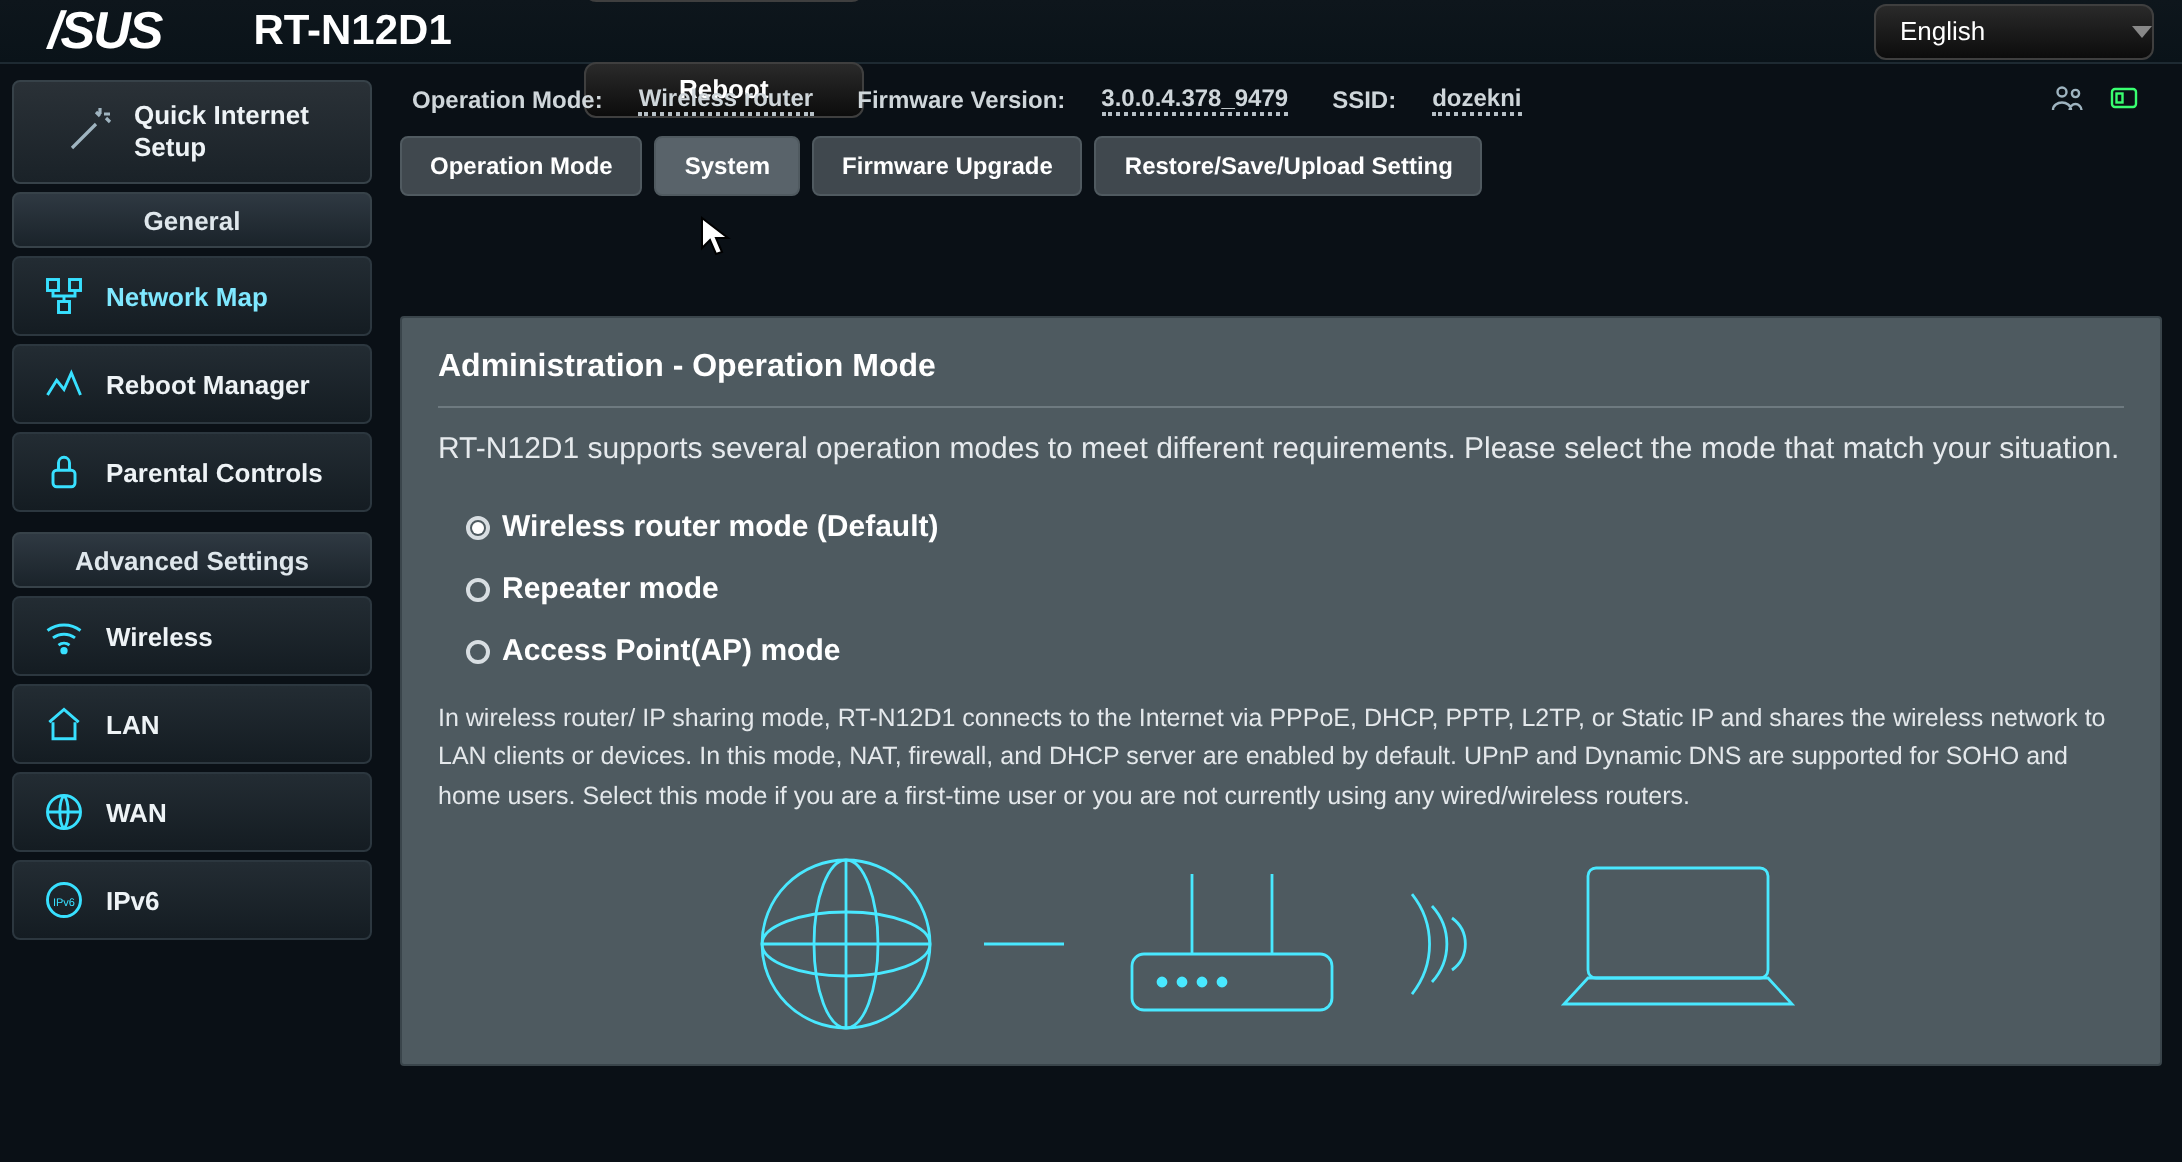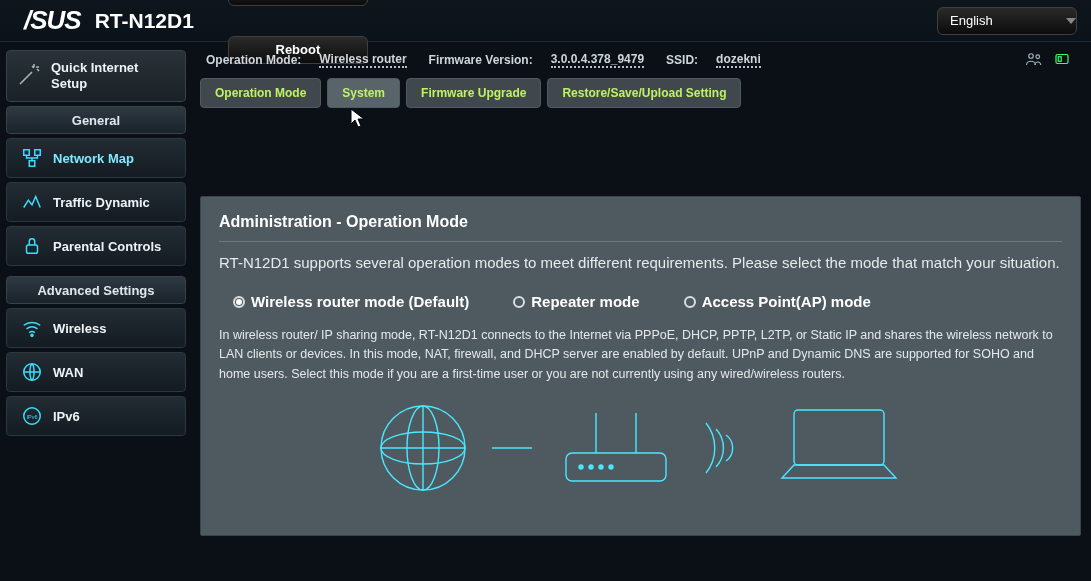--- a/index.html
+++ b/index.html
@@ -8,23 +8,24 @@
     background:#0a1016;
     color:#e8e8e8;
     font-size:13px;
     width:1091px; height:581px; overflow:hidden;
     position:relative;
   }
 
   
   .topbar {
     display:flex; align-items:center;
-    height:42px; padding:0 14px 0 24px;
+    height:32px; padding:0 14px 0 24px;
     background:linear-gradient(#0e161c,#0a1319);
     border-bottom:1px solid #1e2a32;
+    gap:32px;
   }
   .logo { font-family:Arial; font-weight:900; font-style:italic;
     letter-spacing:-1px; font-size:26px; color:#ffffff; margin-right:14px;}
   .model { font-size:21px; font-weight:bold; color:#ffffff; }
   .top-buttons { margin-left:34px; display:flex; gap:30px;flex-direction:column; }
   .top-btn {
     width:140px; height:28px; border-radius:6px;
     background:linear-gradient(#2a2a2a,#0c0c0c);
     border:1px solid #3f3f3f;
     display:flex; align-items:center; justify-content:center;
@@ -63,21 +64,21 @@
   }
   .side-item .icon { width:22px; display:flex;justify-content:center;}
   .side-item .lbl { font-weight:bold; color:#eef3f6; font-size:13px;}
   .side-item.active .lbl { color:#7fe8ff; }
 
   .quick-setup {
     height:52px; border-radius:4px;
     background:linear-gradient(#2a3137,#1a2228);
     border:1px solid #374249;
     display:flex; align-items:center; gap:10px;
-    padding:0 10px; cursor:pointer;
+    padding:0 26px; cursor:pointer;
   }
   .quick-setup .lbl { font-weight:bold; color:#eef3f6; font-size:13px;
     line-height:1.2; }
 
   
   .ic svg { stroke:#38e0ff; fill:none; stroke-width:1.6; }
   .ic.muted svg { stroke:#9fb4c0; }
 
   
   .right { flex:1; padding:8px 10px 0 8px; display:flex;
@@ -86,40 +87,40 @@
     height:20px; display:flex; align-items:center; gap:18px;
     font-size:12px; color:#cfd6da; padding-left:6px;
   }
   .statusline .k { font-weight:bold; }
   .statusline .v { font-weight:bold; border-bottom:2px dotted #b7c0c6; cursor:pointer;}
   .sl-icons { margin-left:auto; display:flex; gap:10px; padding-right:10px;}
 
   .tabs { display:flex; gap:6px; margin-top:8px; }
   .tab {
     height:30px; padding:0 14px; border-radius:4px;
-    background:#40484e; color:#bef264; font-weight:bold; font-size:12px;
+    background:#40484e; color:#ffffff; font-weight:bold; font-size:12px;
     display:flex; align-items:center; cursor:pointer;
     border:1px solid #505a60;
   }
   .tab.active { background:#59636a; }
 
   .panel {
-    margin-top:88px;
+    margin-top:60px;
     background:#4e5a60;
     border:1px solid #3a454b;
     border-radius:2px;
     padding:16px 18px 10px 18px;
     color:#f2f5f7;
     min-height:340px;
     position:relative;
   }
   .panel h2 { font-size:16px; font-weight:bold; color:#fff;
     border-bottom:1px solid #6e7a80; padding-bottom:10px;}
   .panel .desc { margin-top:12px; font-size:15px; color:#e6eaed;}
-  .radio-row { display:flex; gap:44px; margin:22px 0 4px 14px; }
+  .radio-row { display:flex; gap:14px; margin:22px 0 4px 14px;flex-direction:column; }
   .radio-opt { display:flex; align-items:center; gap:6px; cursor:pointer;}
   .radio-dot {
     width:12px;height:12px;border-radius:50%;
     border:2px solid #d8dee2; display:inline-block; position:relative;
   }
   .radio-opt.sel .radio-dot::after{
     content:""; position:absolute; inset:1px; background:#fff; border-radius:50%;
   }
   .radio-lbl { font-size:15px; font-weight:bold; color:#fff; }
   .mode-text { margin-top:16px; font-size:12.5px; line-height:1.55;
@@ -176,21 +177,21 @@
           </svg>
       </span>
       <span class="lbl">Network Map</span>
     </div>
     <div class="side-item">
       <span class="icon ic">
         <svg width="22" height="22" viewBox="0 0 24 24">
             <path d="M3 18l5-8 4 5 4-9 5 12"></path>
           </svg>
       </span>
-      <span class="lbl">Traffic Dynamic</span>
+      <span class="lbl">Reboot Manager</span>
     </div>
     <div class="side-item">
       <span class="icon ic">
         <svg width="22" height="22" viewBox="0 0 24 24">
             <rect x="6" y="11" width="12" height="9" rx="2"></rect>
             <path d="M9 11V7a3 3 0 0 1 6 0v4"></path>
           </svg>
       </span>
       <span class="lbl">Parental Controls</span>
     </div>
@@ -198,20 +199,28 @@
     <div class="side-section-title" style="margin-top:6px;">Advanced Settings</div>
 
     <div class="side-item">
       <span class="icon ic">
         <svg width="22" height="22" viewBox="0 0 24 24">
             <path d="M3 9a15 15 0 0 1 18 0 M6 13a10 10 0 0 1 12 0 M9 17a5 5 0 0 1 6 0"></path>
             <circle cx="12" cy="20" r="1.2" fill="#38e0ff"></circle>
           </svg>
       </span>
       <span class="lbl">Wireless</span>
+    </div>
+    <div class="side-item">
+      <span class="icon ic">
+        <svg width="22" height="22" viewBox="0 0 24 24">
+            <path d="M4 11 L12 4 L20 11 M6 11v9h12v-9"></path>
+          </svg>
+      </span>
+      <span class="lbl">LAN</span>
     </div>
     <div class="side-item">
       <span class="icon ic">
         <svg width="22" height="22" viewBox="0 0 24 24">
             <circle cx="12" cy="12" r="9"></circle>
             <path d="M3 12h18 M12 3c3 3 3 15 0 18 M12 3c-3 3-3 15 0 18"></path>
           </svg>
       </span>
       <span class="lbl">WAN</span>
     </div>

